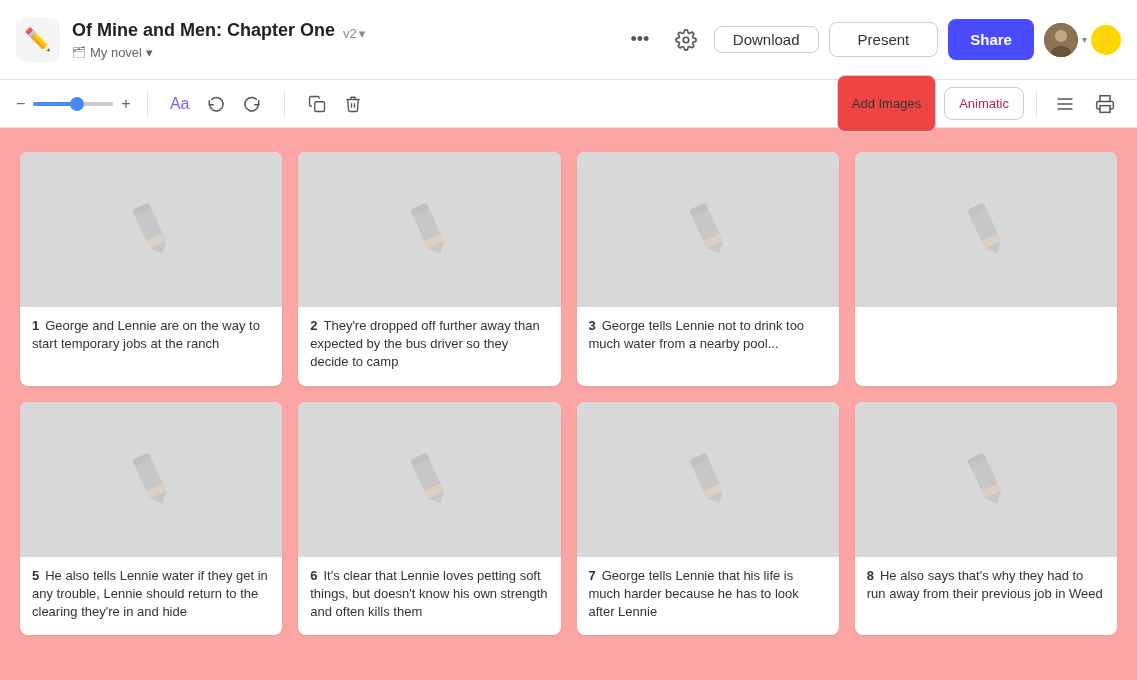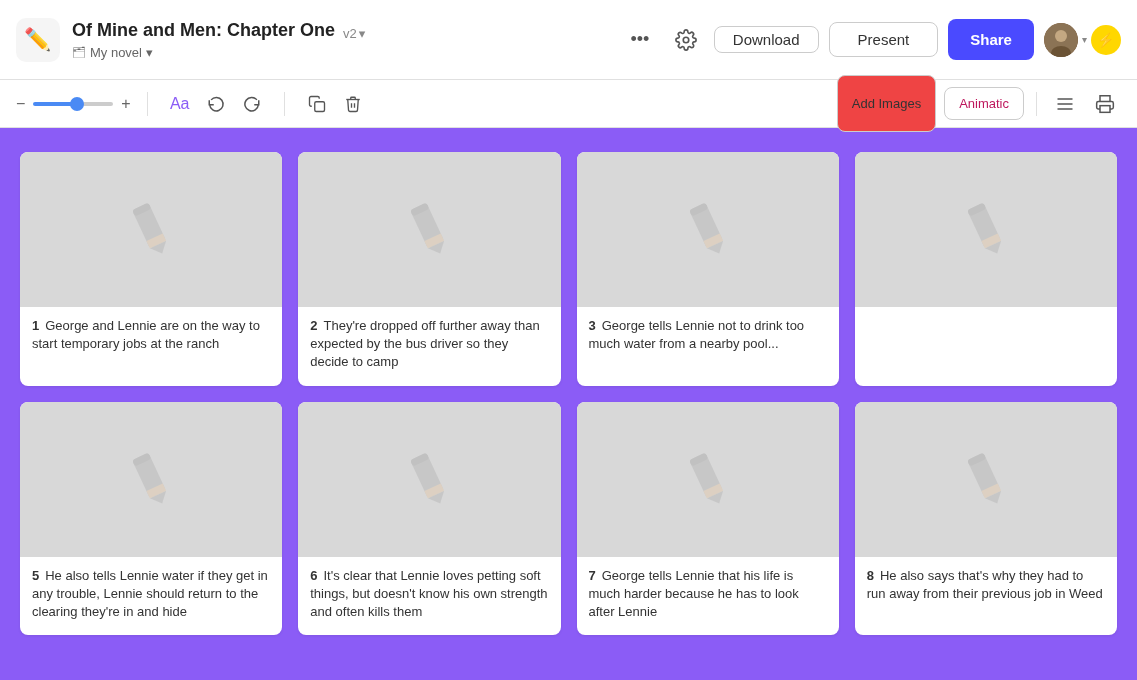--- a/index.html
+++ b/index.html
@@ -113,21 +113,21 @@
       border-radius: 8px; font-size: 13px; font-weight: 500; cursor: pointer; color: #be185d;
     }
     .tool-icon-btn {
       width: 32px; height: 32px; border: none; background: none;
       border-radius: 6px; cursor: pointer; display: flex;
       align-items: center; justify-content: center; font-size: 18px; color: #555;
     }
 
     
     .main-content {
-      background: #8b5cf6;
+      background: #fca5a5;
       padding: 24px 20px;
       height: calc(680px - 80px - 48px);
       overflow-y: auto;
     }
     .cards-grid {
       display: grid;
       grid-template-columns: repeat(4, 1fr);
       gap: 16px;
     }
     .card {

